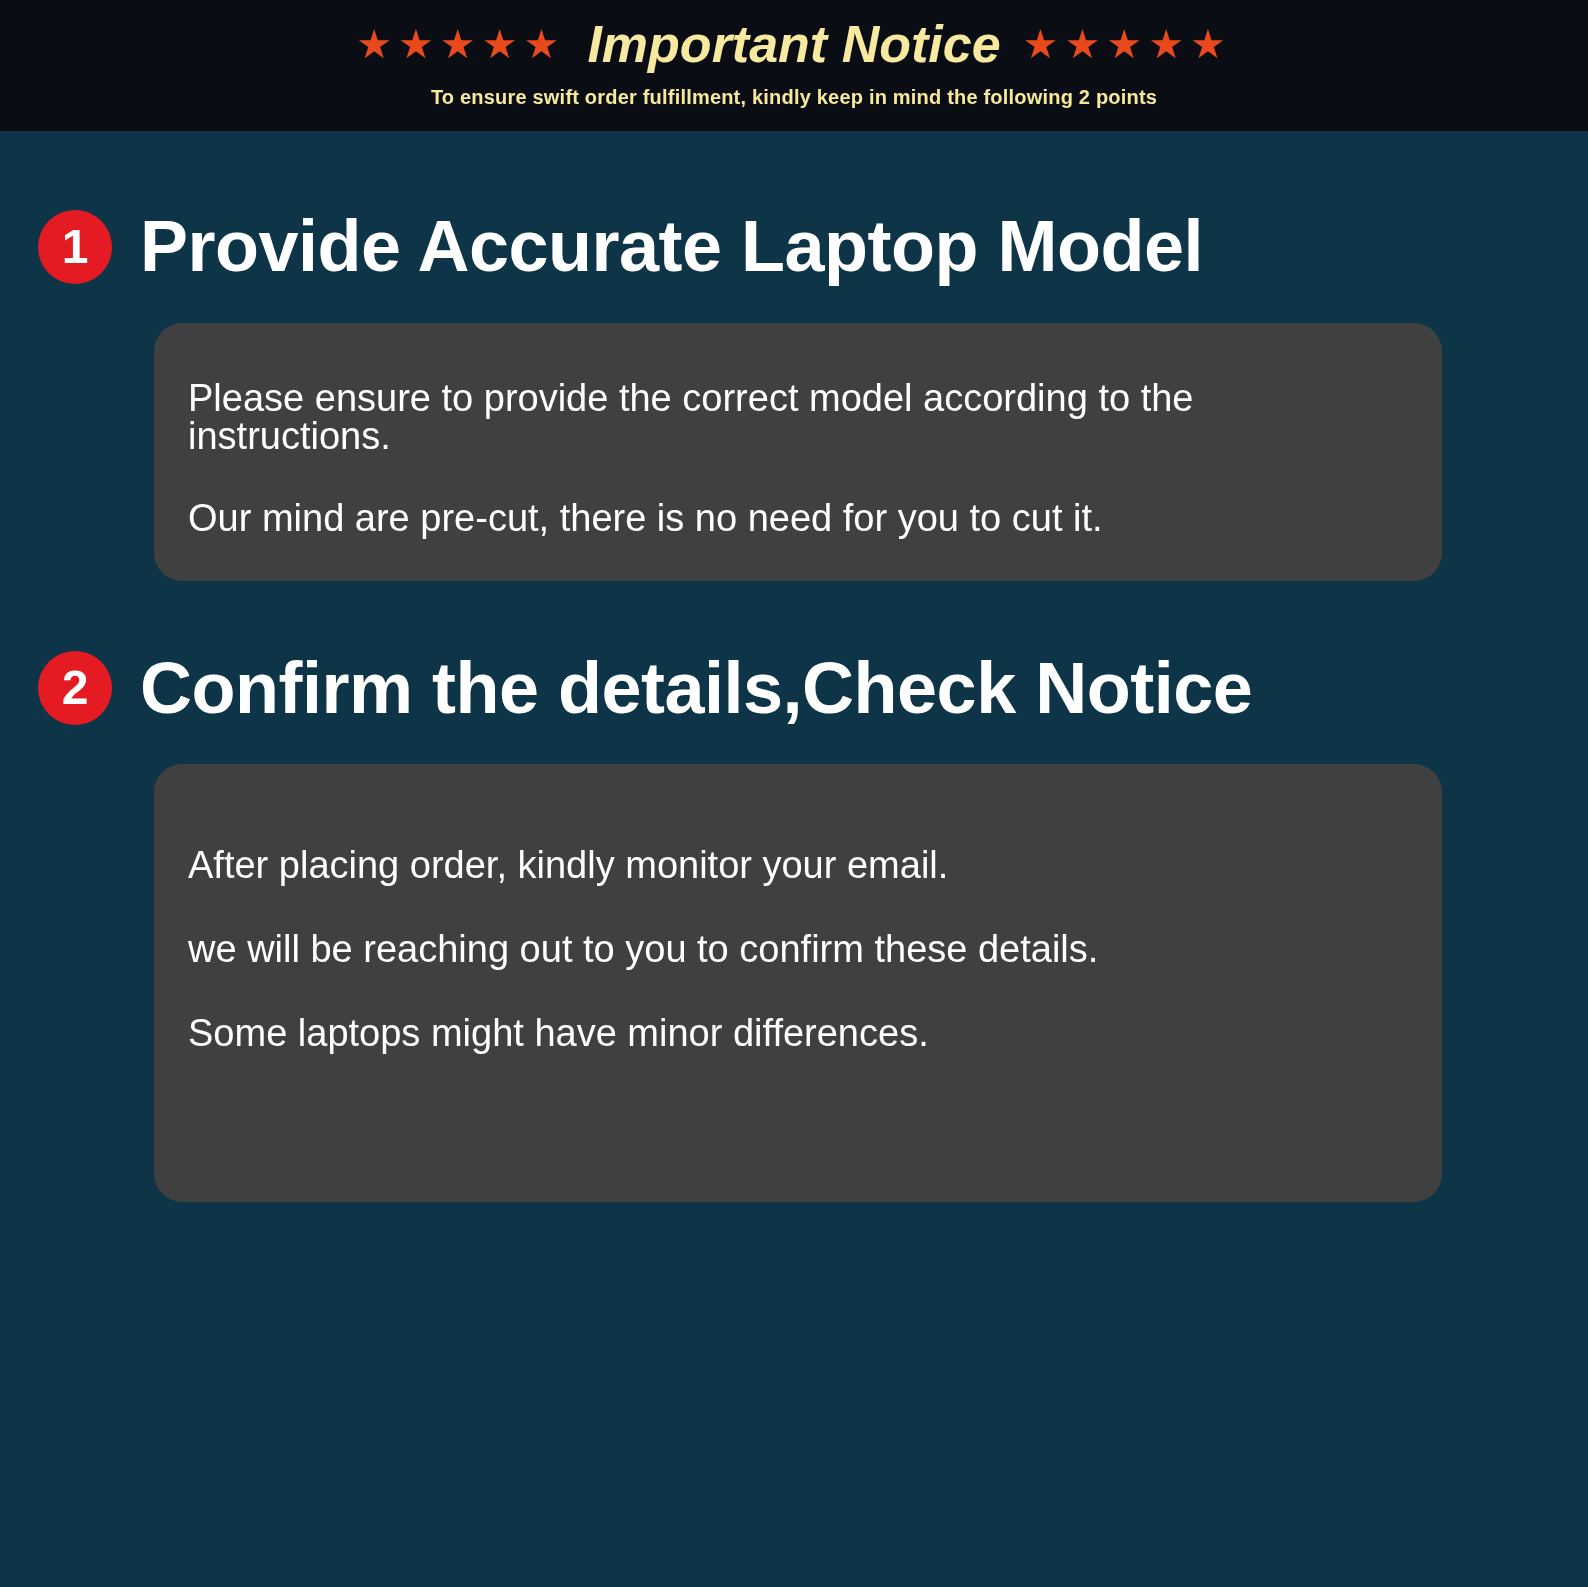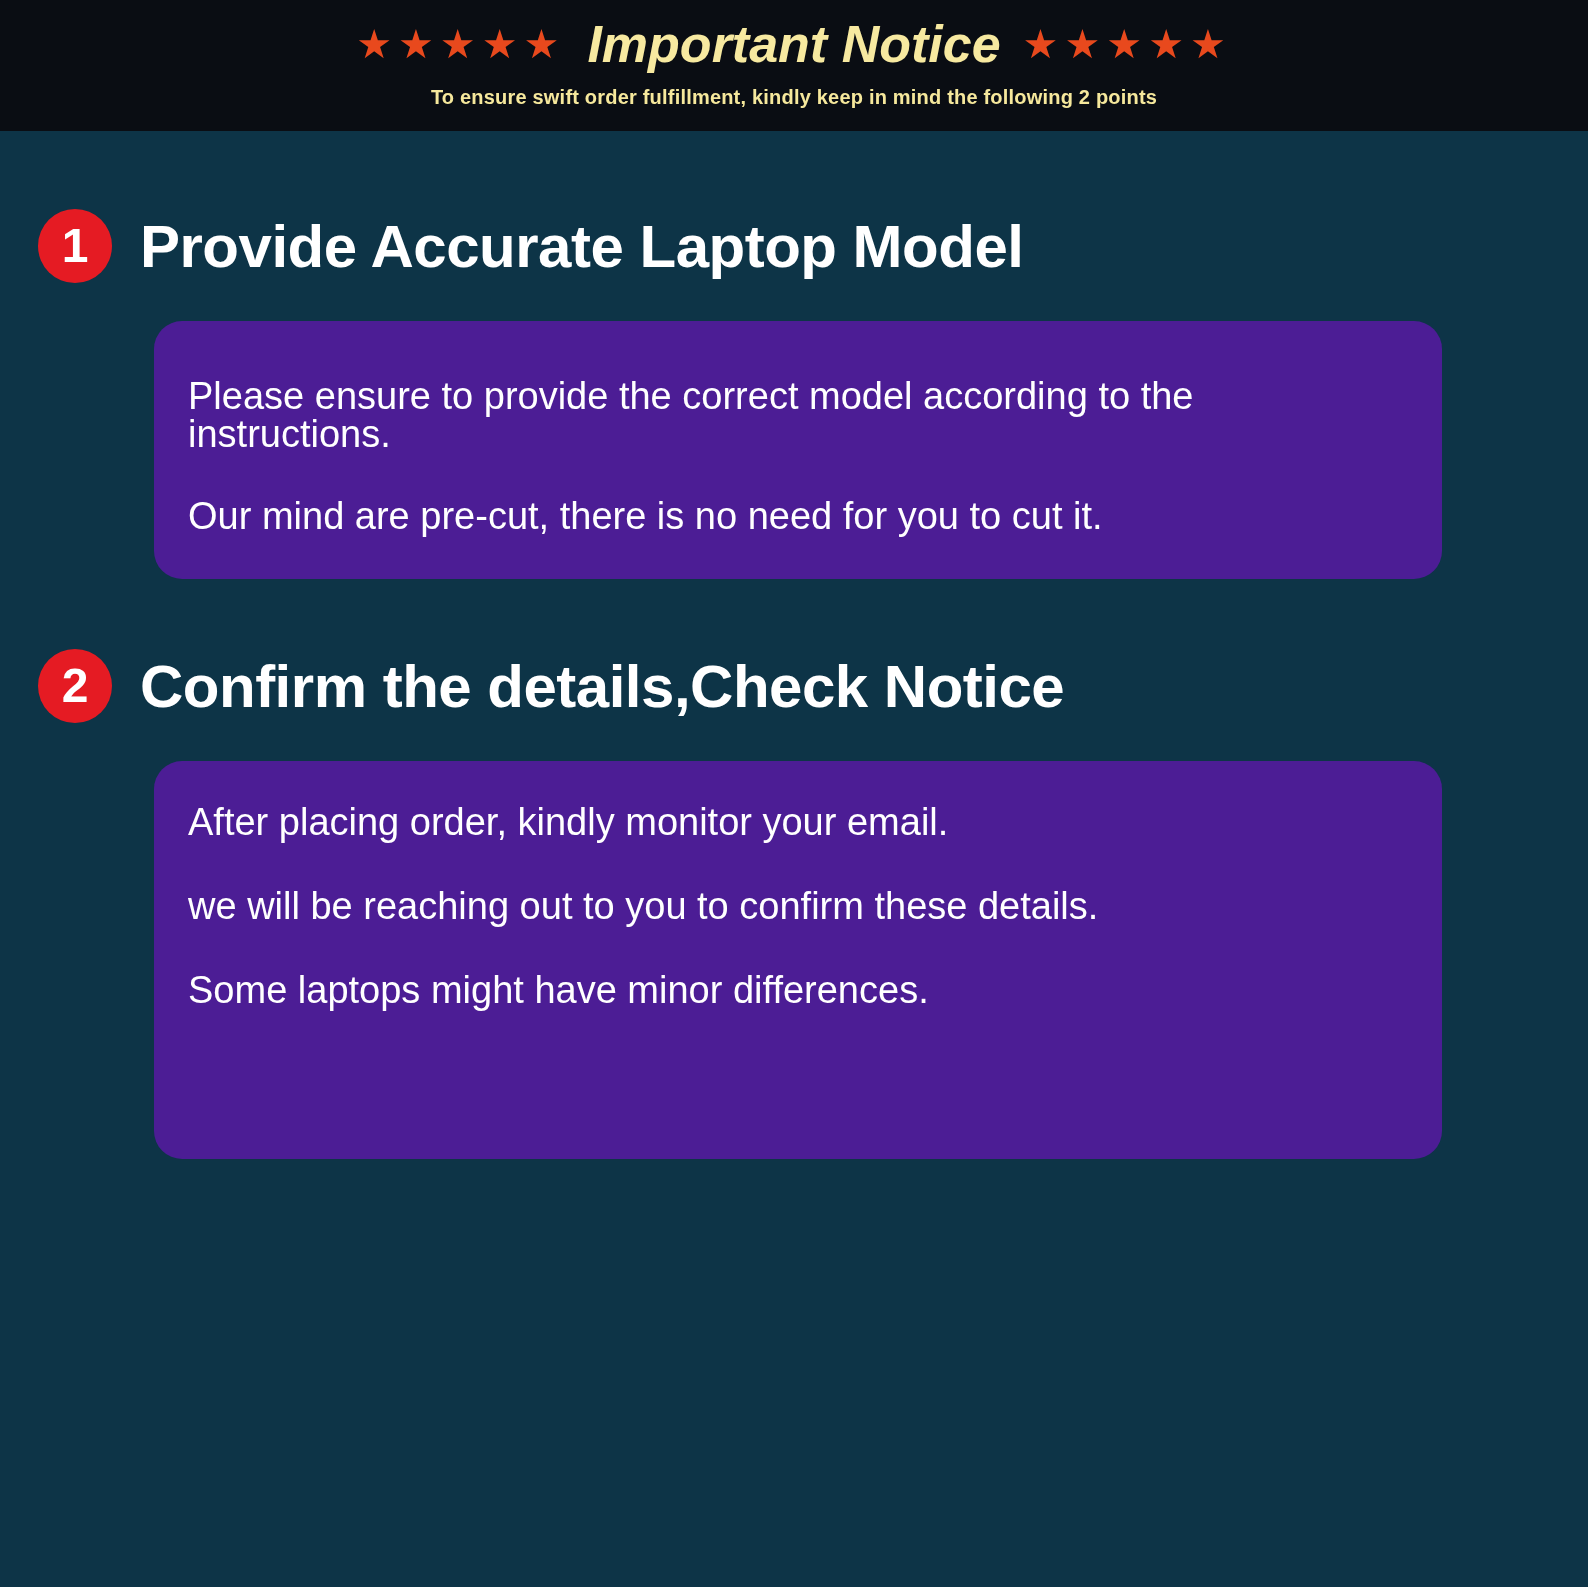--- a/index.html
+++ b/index.html
@@ -80,38 +80,38 @@
     font-size: 48px;
     font-weight: bold;
     display: flex;
     align-items: center;
     justify-content: center;
     flex: 0 0 auto;
     line-height: 1;
   }
   .sec-title {
     color: #ffffff;
-    font-size: 60px;
+    font-size: 72px;
     font-weight: bold;
     line-height: 1.05;
     letter-spacing: -0.5px;
     white-space: nowrap;
   }
 
   .card {
     margin-top: 38px;
     margin-left: 116px;
     margin-right: 108px;
-    background: #4c1d95;
+    background: #404040;
     border-radius: 28px;
     box-sizing: border-box;
     padding: 42px 36px 42px 34px;
   }
   .card-1 { padding: 46px 36px 44px 34px; }
-  .card-2 { padding: 36px 36px 150px 34px; }
+  .card-2 { padding: 76px 36px 150px 34px; }
 
   .card p {
     margin: 0 0 0 0;
     color: #ffffff;
     font-size: 38px;
     line-height: 1.0;
     font-weight: normal;
   }
   .card-1 p { padding: 10px 0 34px 0; }
   .card-1 p:last-child { padding-bottom: 0; }

